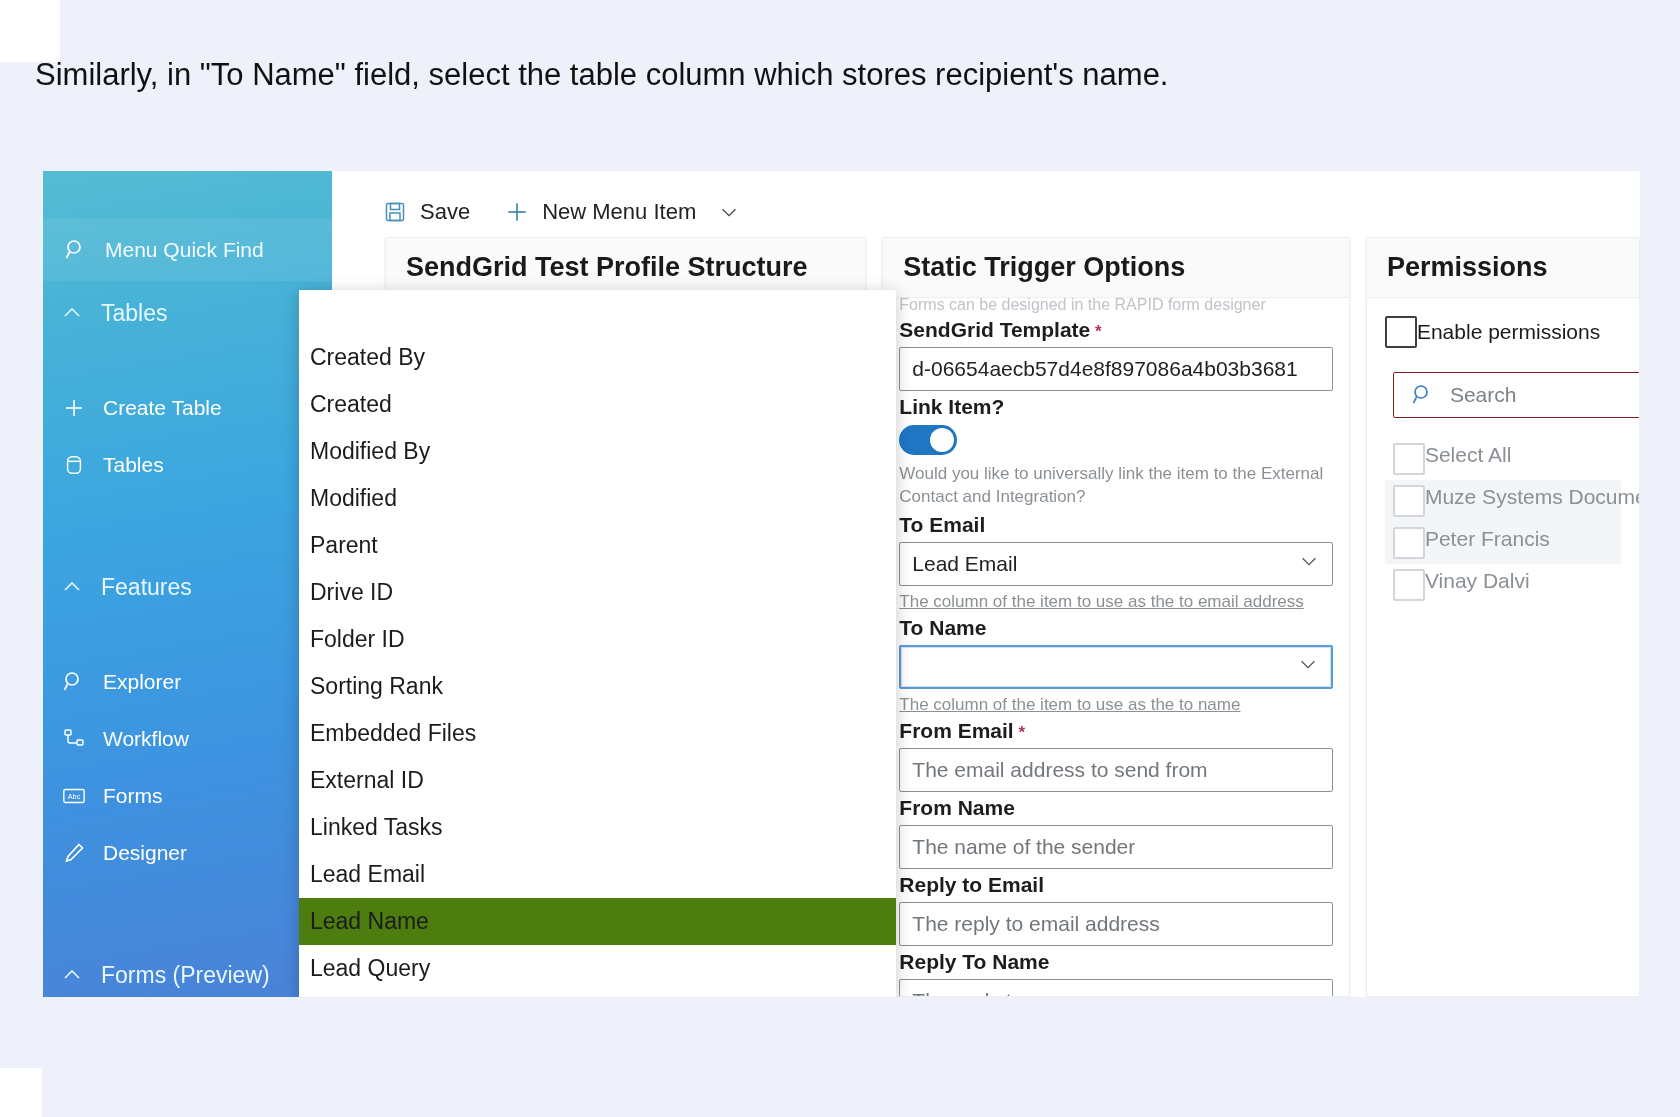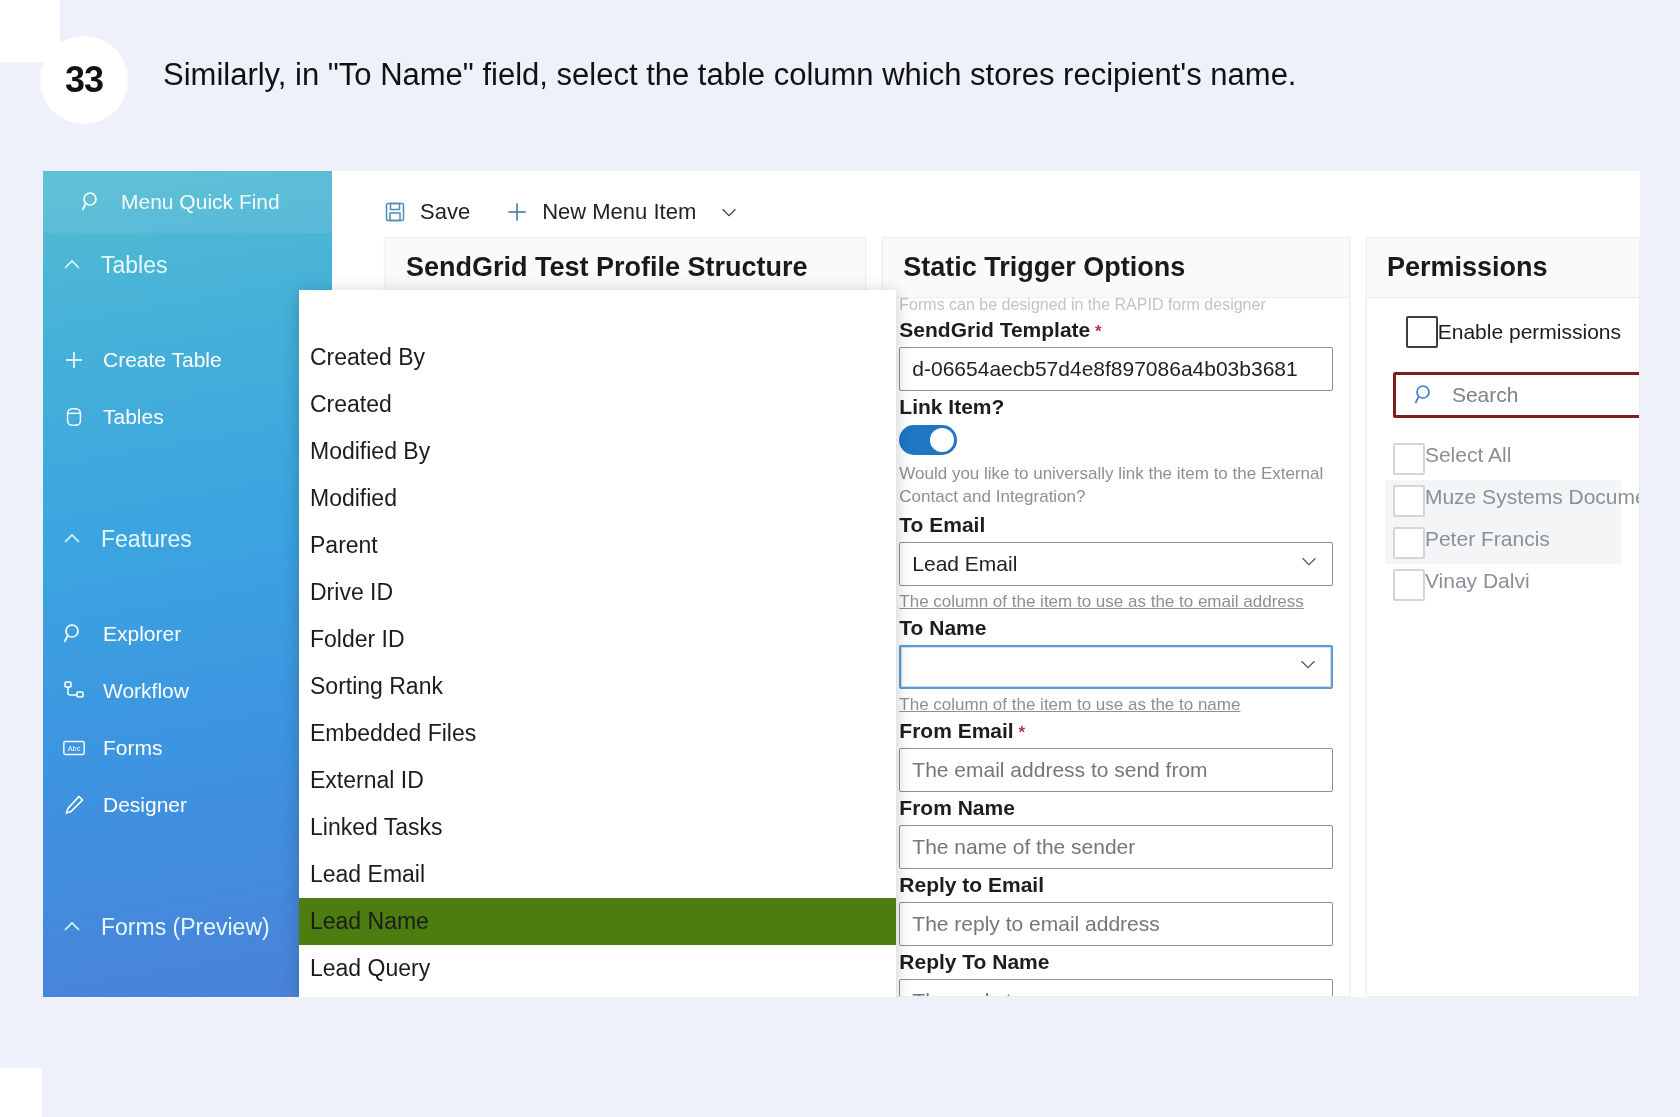--- a/index.html
+++ b/index.html
@@ -61,23 +61,24 @@
   .sidebar {
     position: absolute; left: 0; top: 0;
     width: 289px; height: 826px;
     background: linear-gradient(170deg, #55bcd3 0%, #49b4d6 14%, #3ba5e0 42%, #3d93e0 70%, #4a82d8 100%);
     color: #ffffff;
     font-size: 21px;
     padding-top: 0;
   }
   .sb-search {
     display: flex; align-items: center;
-    height: 62px; padding-left: 36px;
+    height: 62px; padding-left: 20px;
     background: rgba(255,255,255,0.08);
     color: #f0fbff;
+    margin-top: 48px;
   }
   .sb-search .lbl { margin-left: 16px; font-size: 21px; color: #f2fbff; }
   .sb-group {
     display: flex; align-items: center;
     padding-left: 16px; height: 64px;
     color: #e8f8ff; font-size: 23px;
   }
   .sb-group .lbl { margin-left: 16px; }
   .sb-item {
     display: flex; align-items: center;
@@ -180,31 +181,31 @@
     width: 24px; height: 24px; border-radius: 50%;
     background: #ffffff;
   }
   .toggle-note {
     font-size: 17px; color: #8b9095; line-height: 1.35;
     margin-bottom: 4px;
   }
 
   
   .perm-body { padding: 8px 18px; }
-  .perm-row { display: flex; align-items: center; margin: 10px 0 0 0; justify-content: flex-end; }
+  .perm-row { display: flex; align-items: center; margin: 10px 0 0 0; }
   .cb {
     width: 32px; height: 32px; flex: 0 0 32px;
     border: 2px solid #3a3f44; border-radius: 2px; background: #fff;
   }
   .cb.light { border: 2px solid #d2d6da; }
   .perm-label { font-size: 21px; color: #1c1c1c; white-space: nowrap; }
   .perm-search {
     margin: 24px 0 0 8px;
     width: 260px; height: 46px;
-    border: 3px solid #7f1d1d; border-radius: 2px;
+    border: 1px solid #7f1d1d; border-radius: 2px;
     display: flex; align-items: center; gap: 14px;
     padding-left: 16px;
     font-size: 21px; color: #7c8287;
   }
   .perm-list { margin-top: 20px; }
   .perm-item { display: flex; align-items: flex-start; padding: 5px 0 5px 8px; }
   .perm-item.shaded { background: #f4f5f7; }
   .perm-item .txt { font-size: 21px; color: #8a9095; line-height: 1.18; white-space: nowrap; }
 
   
@@ -233,21 +234,20 @@
 </style>
 </head>
 <body>
 
 <div id="page">
 
   <div class="corner-notch"></div>
   <div class="corner-notch-bl"></div>
 
   <div class="instruction">
-    <div class="step-badge">33</div>
     <div class="instruction-text">Similarly, in "To Name" field, select the table column which stores recipient's name.</div>
   </div>
 
   <div class="app">
 
     <div class="sidebar">
 
       <div class="sb-search">
         <span class="ico">
           <svg width="24" height="24" viewBox="0 0 24 24" fill="none" stroke="#ffffff" stroke-width="1.7">

